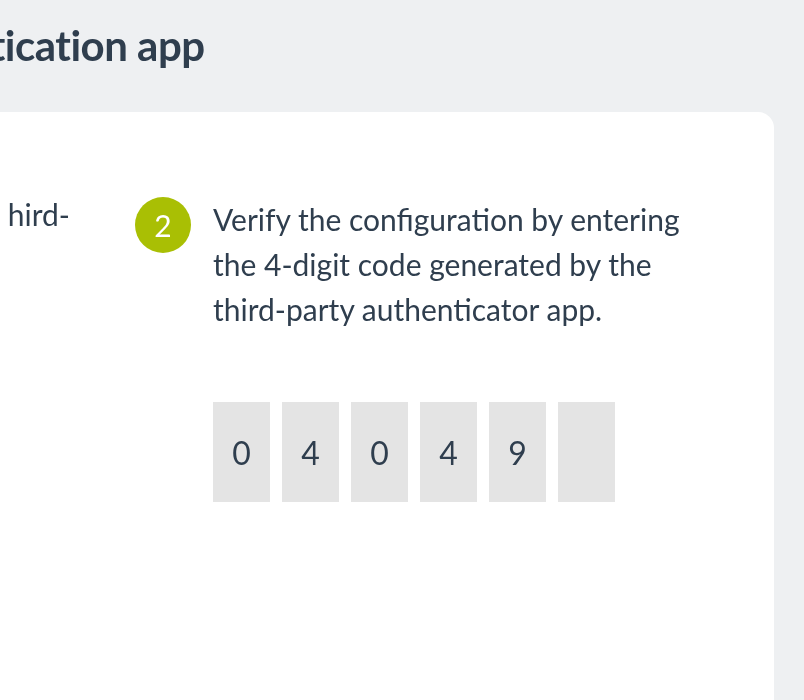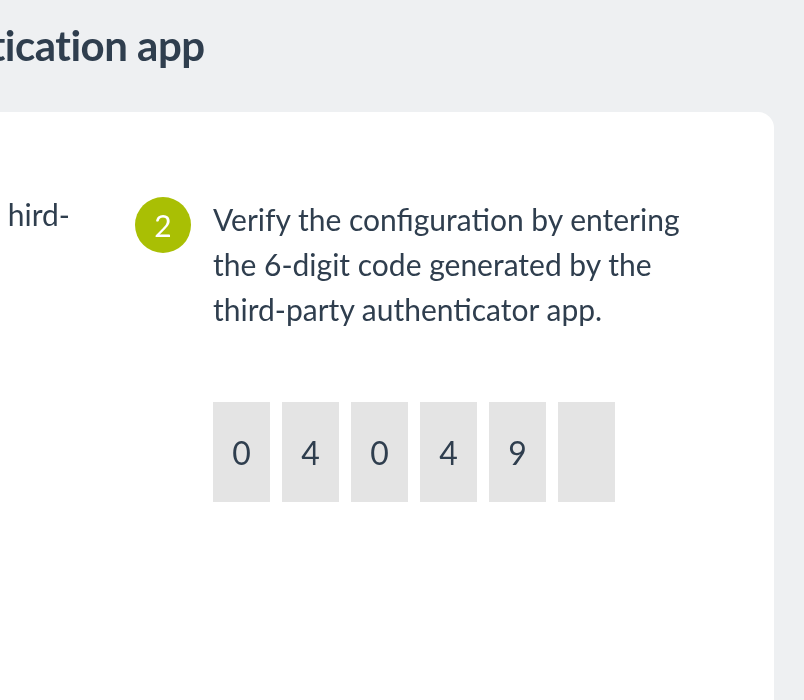--- a/index.html
+++ b/index.html
@@ -113,21 +113,21 @@
 
 <div class="card">
 
   <div class="step-col-1">
     <div class="step1-text-fragment">hird-</div>
   </div>
 
   <div class="step-col-2">
     <div class="step-header">
       <div class="step-badge">2</div>
-      <div class="step-text">Verify the configuration by entering the 6-digit code generated by the third-party authenticator app.</div>
+      <div class="step-text">Verify the configuration by entering the 4-digit code generated by the third-party authenticator app.</div>
     </div>
 
     <div class="code-inputs">
       <input type="text" maxlength="1" class="code-digit" value="0" style="">
       <input type="text" maxlength="1" class="code-digit" value="4" style="">
       <input type="text" maxlength="1" class="code-digit" value="0" style="">
       <input type="text" maxlength="1" class="code-digit" value="4" style="">
       <input type="text" maxlength="1" class="code-digit" value="9" style="">
       <input type="text" maxlength="1" class="code-digit" value="" style="">
     </div>

